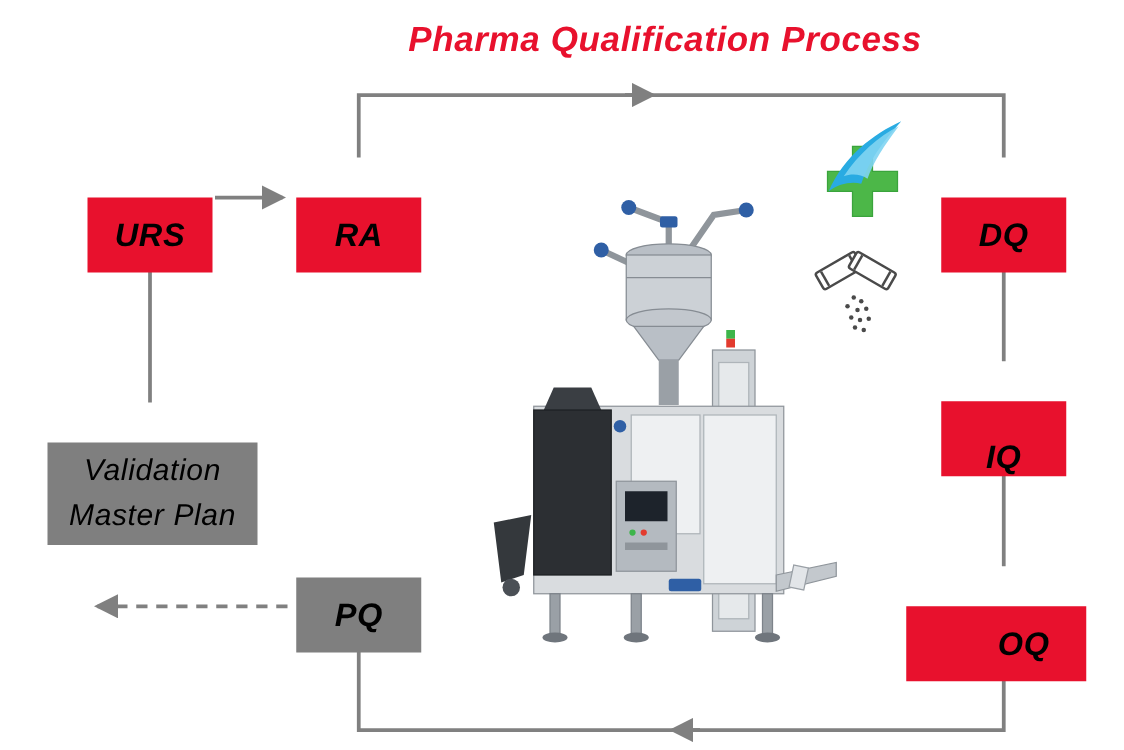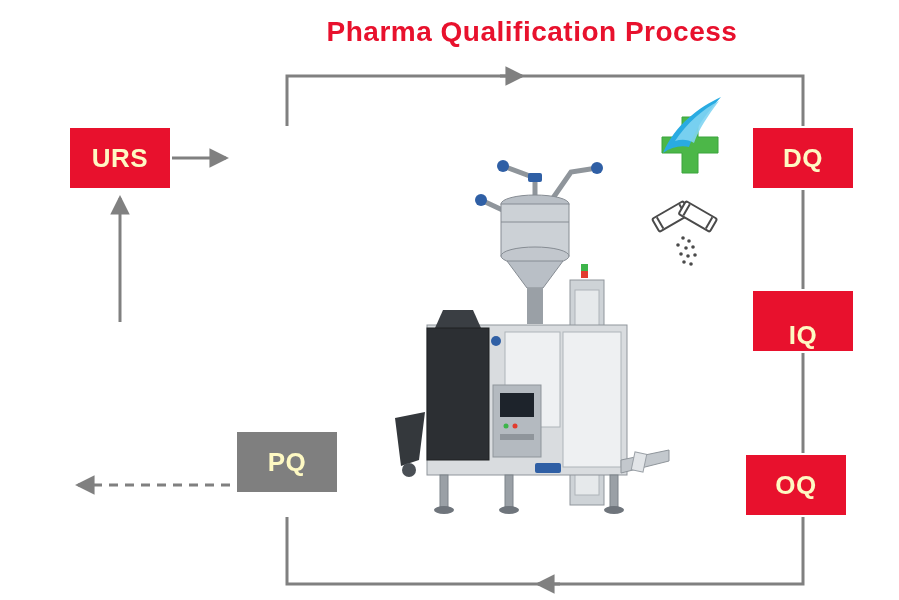--- a/index.html
+++ b/index.html
@@ -1,39 +1,39 @@
 <!DOCTYPE html>
 <html><head>
 <meta charset="utf-8">
 <style>
   html,body{margin:0;padding:0;background:#ffffff;}
   #canvas{
     position:relative;width:899px;height:600px;background:#ffffff;
-    font-family:"Liberation Sans",sans-serif;overflow:hidden;
+    font-family:"Liberation Sans",sans-serif;overflow:hidden;font-style:italic;
   }
   .title{
     position:absolute;top:16px;left:165px;right:0;text-align:center;
     font-size:28px;font-weight:bold;color:#E8112D;letter-spacing:.5px;
   }
   .box{
     position:absolute;display:flex;align-items:center;justify-content:center;
-    color:#fef9c3;font-weight:bold;font-size:26px;letter-spacing:.5px;
+    color:#000000;font-weight:bold;font-size:26px;letter-spacing:.5px;margin-top:30px;
   }
   .box.red{background:#E8112D;}
   .box.gray{background:#7F7F7F;}
   .node{width:100px;height:60px;}
   .vmp{
     left:38px;top:324px;width:168px;height:82px;background:#7F7F7F;
     flex-direction:column;font-weight:normal;font-size:24px;line-height:36px;
   }
   #urs{left:70px;top:128px;}
   #ra{left:237px;top:128px;}
   #dq{left:753px;top:128px;text-align:right;}
   #iq{left:753px;top:291px;align-items:flex-end;}
-  #oq{left:746px;top:455px;}
+  #oq{left:725px;top:455px;padding-left:44px;}
   #pq{left:237px;top:432px;}
   svg{display:block;}
   .layer{position:absolute;pointer-events:none;}
 </style>
 </head>
 <body>
 
 <div id="canvas">
 
   <svg class="layer" style="left:0;top:0;" width="899" height="600" viewBox="0 0 899 600">
@@ -60,31 +60,38 @@
 
       <line x1="230" y1="485" x2="78" y2="485" stroke-dasharray="9 7" marker-end="url(#arrow)"></line>
     </g>
   </svg>
 
   <div class="title">Pharma Qualification Process</div>
 
   <div class="box red node" id="urs">
     <span>URS</span>
   </div>
+  <div class="box red node" id="ra">
+    <span>RA</span>
+  </div>
   <div class="box red node" id="dq">
     <span>DQ</span>
   </div>
   <div class="box red node" id="iq">
     <span>IQ</span>
   </div>
   <div class="box red node" id="oq">
     <span>OQ</span>
   </div>
   <div class="box gray node" id="pq">
     <span>PQ</span>
+  </div>
+  <div class="box vmp">
+    <span>Validation</span>
+    <span>Master Plan</span>
   </div>
 
   <svg class="layer" style="left:655px;top:95px;" width="70" height="90" viewBox="0 0 70 90">
     <path d="M27,22 h16 v20 h20 v16 h-20 v20 h-16 v-20 h-20 v-16 h20 z" fill="#4CB748" stroke="#3aa43c" stroke-width="1"></path>
     <path d="M8,58 C 20,30 44,12 66,2 C 50,20 40,34 34,52 C 26,50 16,52 8,58 z" fill="#29ABE2"></path>
     <path d="M20,46 C 32,28 48,14 64,6 C 52,22 44,34 39,48 C 33,44 26,44 20,46 z" fill="#7FD4F2" opacity="0.9"></path>
   </svg>
 
   <svg class="layer" style="left:648px;top:192px;" width="76" height="78" viewBox="0 0 76 78">
     <g fill="#ffffff" stroke="#4a4a4a" stroke-width="2">

